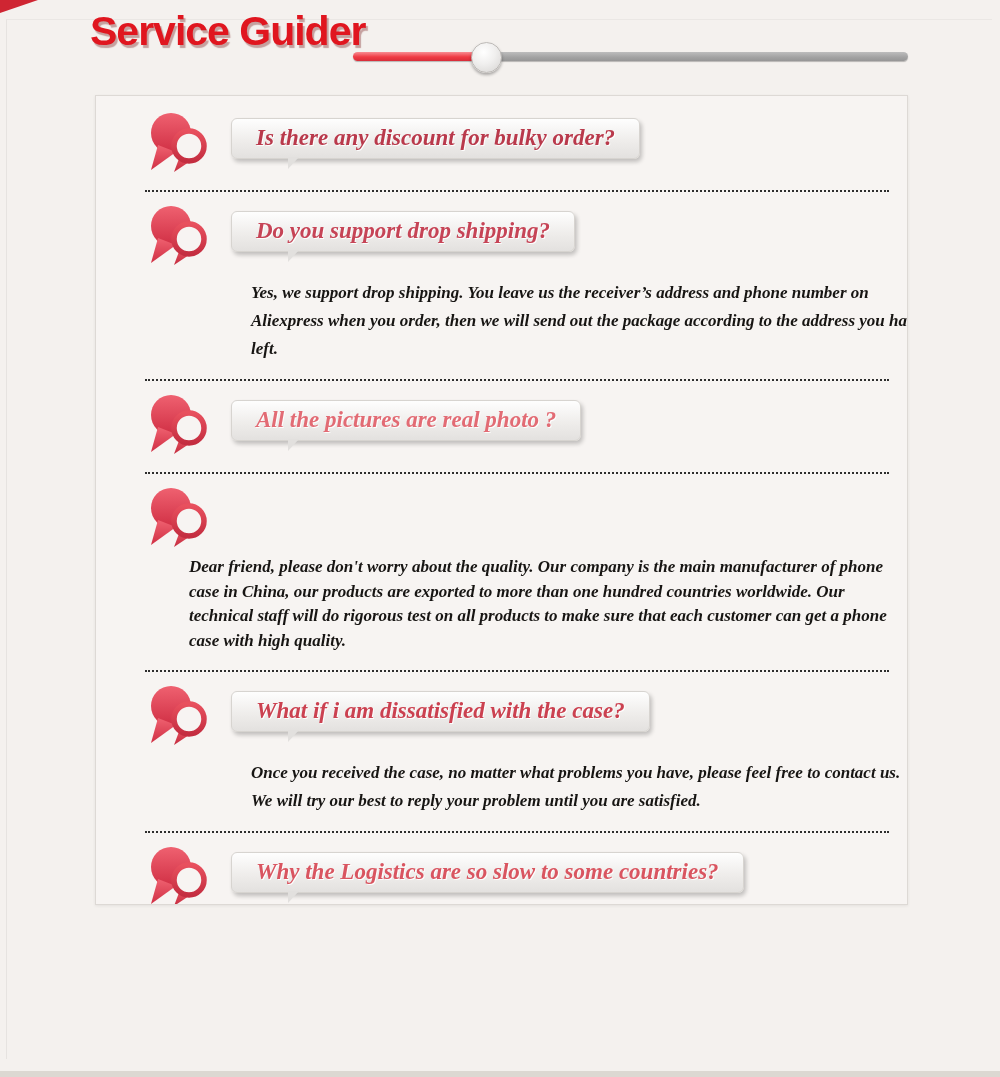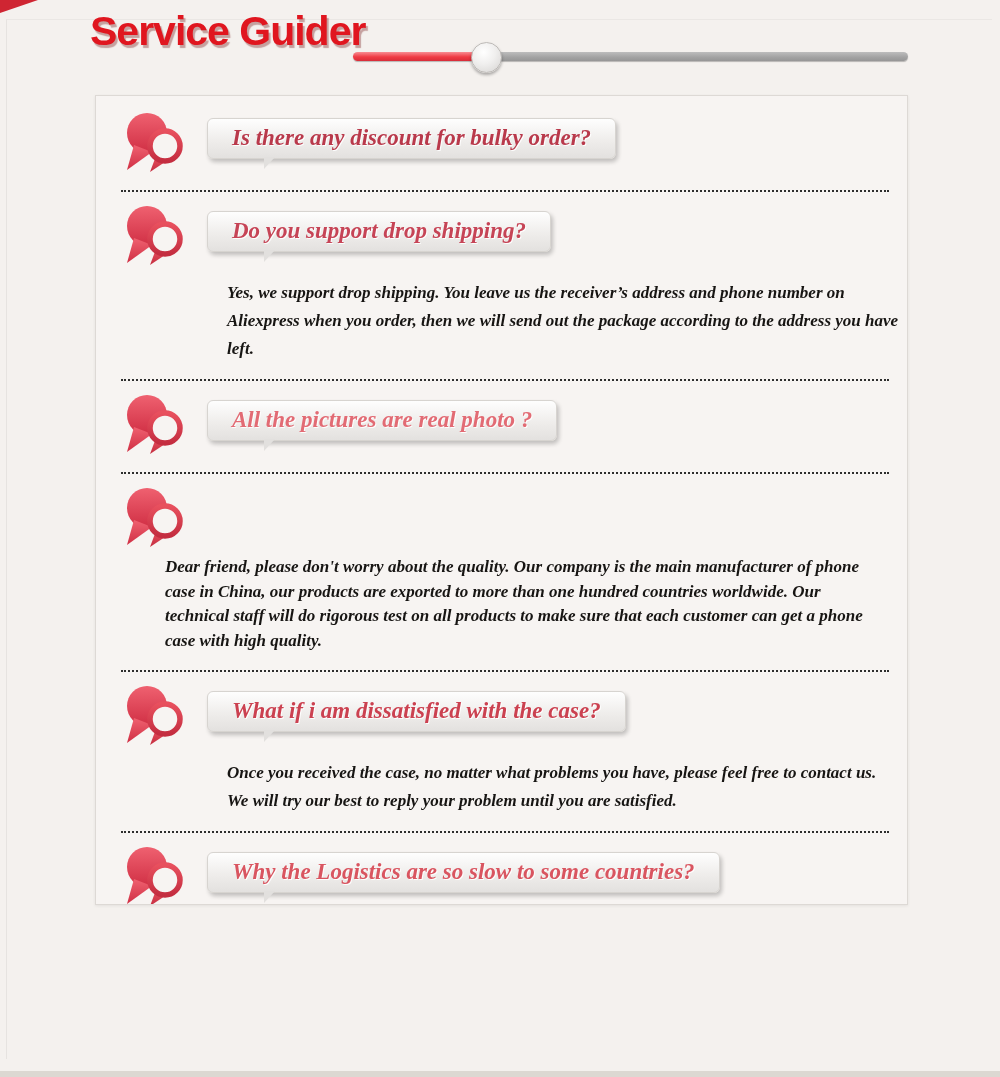--- a/index.html
+++ b/index.html
@@ -58,20 +58,21 @@
   }
 
   
   .panel {
     position:absolute; left:95px; top:95px; width:813px; height:810px;
     background:#f7f4f2;
     border:1px solid #ddd9d5;
     box-shadow:0 1px 3px rgba(0,0,0,0.07);
     padding-top:16px;
     overflow:hidden;
+    padding-left:24px;
   }
 
   .faq-item { padding-left:25px; }
   .faq-head { display:flex; align-items:flex-start; }
   .q-icon { width:72px; height:62px; flex:0 0 72px; }
   .q-icon svg { display:block; }
 
   .q-pill {
     position:relative;
     margin-left:14px; margin-top:6px;

